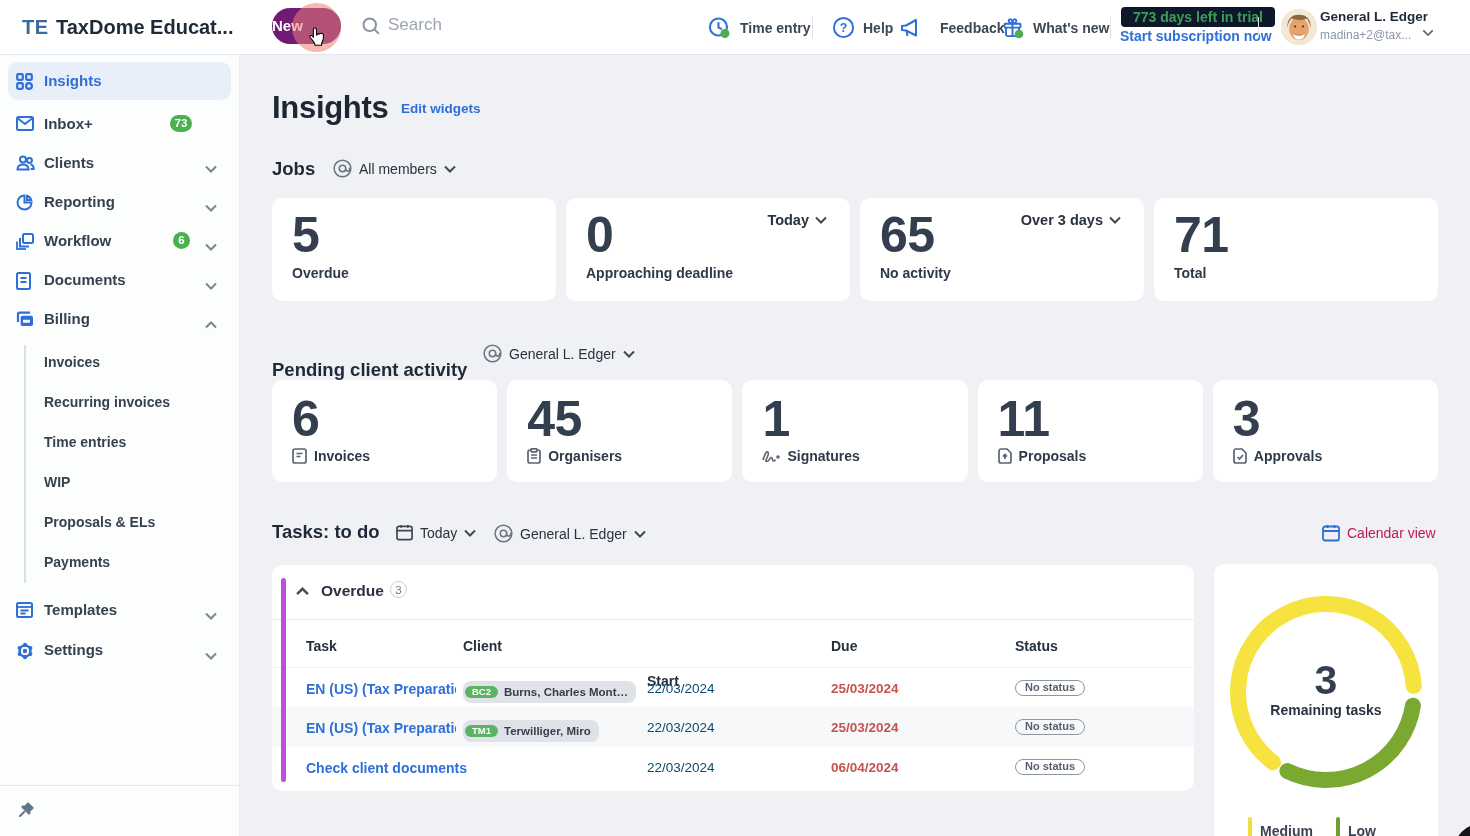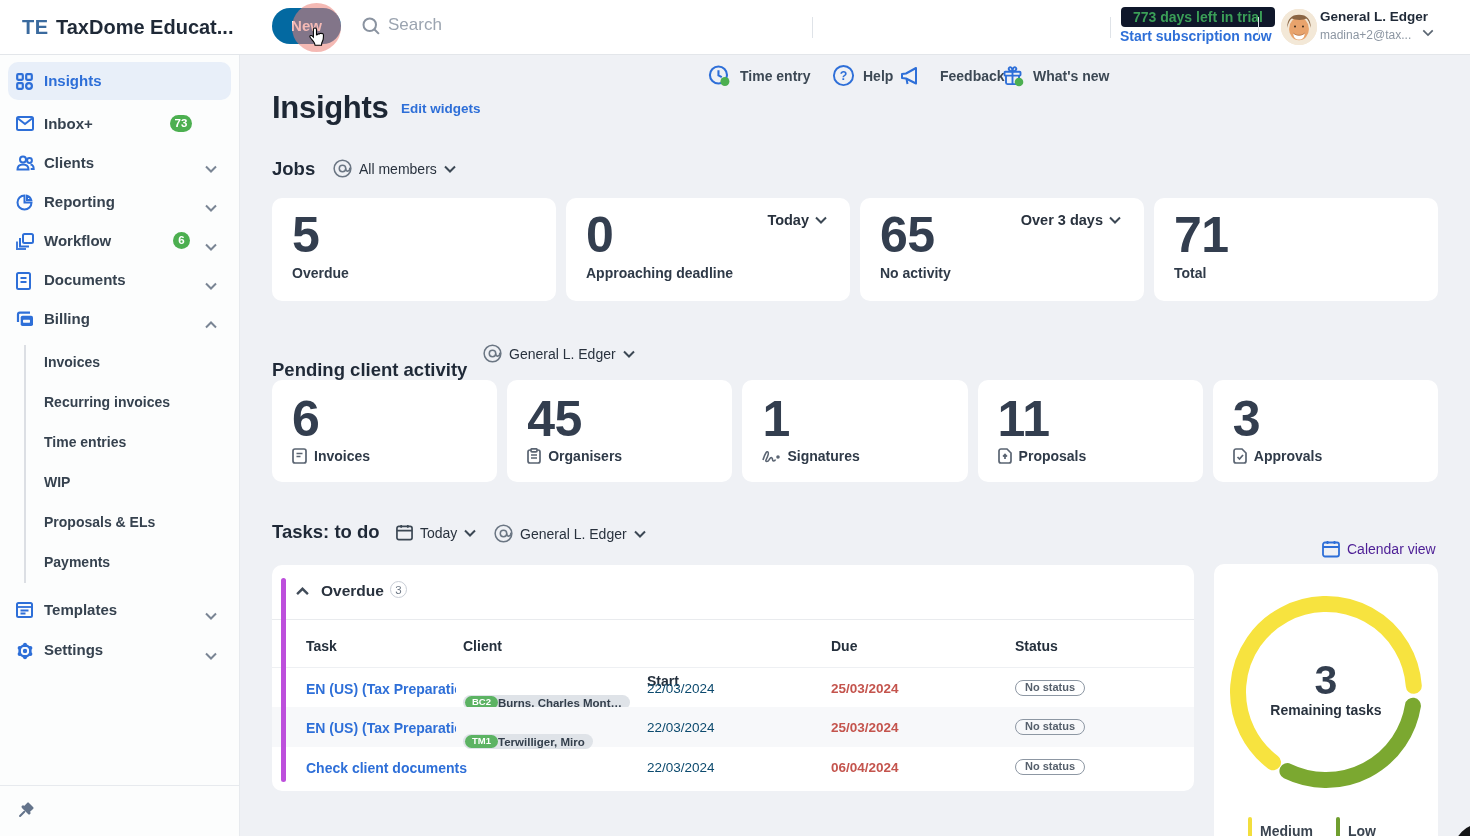--- a/index.html
+++ b/index.html
@@ -1,25 +1,25 @@
 <!DOCTYPE html>
 <html><head>
 <meta charset="utf-8">
 <style>
 * { margin:0; padding:0; box-sizing:border-box; }
 html,body { width:1470px; height:836px; overflow:hidden; font-family:"Liberation Sans", sans-serif; background:#eff1f5; }
 .hdr { position:absolute; left:0; top:0; width:1470px; height:55px; background:#fff; border-bottom:1px solid #e3e6ea; z-index:5; }
 .logo-te { position:absolute; left:22px; top:16px; font-size:20px; font-weight:bold; color:#3a6a9e; letter-spacing:0.5px; }
 .logo-name { position:absolute; left:56px; top:16px; font-size:20px; font-weight:bold; color:#1f2937; }
-.newbtn { position:absolute; left:272px; top:8px; width:69px; height:36px; background:#0369a1; border-radius:18px; color:#fff; font-size:15px; font-weight:bold; text-align:center; line-height:36px; }
+.newbtn { position:absolute; left:272px; top:8px; width:69px; height:36px; background:#701a75; border-radius:18px; color:#fff; font-size:15px; font-weight:bold; text-align:left; line-height:36px; }
 .clickdot { position:absolute; left:292px; top:3px; width:49px; height:49px; border-radius:50%; background:rgba(235,128,119,0.55); z-index:6; }
 .cursor { position:absolute; left:308px; top:26px; z-index:7; }
 .searchico { position:absolute; left:361px; top:16px; }
 .searchtxt { position:absolute; left:388px; top:15px; font-size:17px; color:#9ba4b0; }
-.hnav { position:absolute; top:0; height:55px; display:flex; align-items:center; font-size:14px; font-weight:bold; color:#3c4854;margin-top:48px; }
+.hnav { position:absolute; top:0; height:55px; display:flex; align-items:center; font-size:14px; font-weight:bold; color:#3c4854; }
 .hnav svg { margin-right:8px; }
 .hdiv { position:absolute; top:17px; width:1px; height:21px; background:#dfe3e8; }
 .trial1 { position:absolute; left:1121px; top:7px; font-size:14px; font-weight:bold; color:#3a9e57; background:#0f172a; padding:2px 12px; border-radius:4px; }
 .trial2 { position:absolute; left:1120px; top:28px; font-size:14px; font-weight:bold; color:#2e6fd8; }
 .avatar { position:absolute; left:1281px; top:9px; width:36px; height:36px; border-radius:50%; overflow:hidden; background:#f4e3cf; }
 .uname { position:absolute; left:1320px; top:9px; font-size:13.5px; font-weight:bold; color:#1f2937; }
 .uemail { position:absolute; left:1320px; top:28px; font-size:12px; color:#8c96a2; }
 .uchev { position:absolute; left:1422px; top:23px; }
 .sidebar { position:absolute; left:0; top:55px; width:240px; height:781px; background:#fcfdfd; border-right:1px solid #e7eaee; z-index:4; }
 .sitem { position:absolute; left:8px; width:223px; height:38px; border-radius:10px; }
@@ -45,21 +45,21 @@
 .plbl { position:absolute; left:20px; bottom:18px; display:flex; align-items:center; gap:7px; font-size:14px; font-weight:bold; color:#2f3a48; }
 .taskcard { position:absolute; left:272px; top:565px; width:922px; height:226px; background:#fff; border-radius:10px; overflow:hidden; }
 .pborder { position:absolute; left:9px; top:13px; width:5px; height:204px; border-radius:3px; background:#bd4fdc; z-index:3; }
 .ovhdr { position:absolute; left:0; top:0; width:100%; height:54px; }
 .ovtitle { position:absolute; left:49px; top:17px; font-size:15.5px; font-weight:bold; color:#29323e; }
 .ovbadge { position:absolute; left:118px; top:16px; width:17px; height:17px; border:1px solid #c9ced6; border-radius:50%; text-align:center; line-height:17px; font-size:11.5px; color:#6e7885; }
 .thead { position:absolute; top:54px; left:0; width:100%; height:48px; border-top:1px solid #e9ebee; }
 .th { position:absolute; top:18px; font-size:14px; font-weight:bold; color:#25303d; }
 .trow { position:absolute; left:0; width:100%; height:40px; }
 .tlink { position:absolute; left:34px; top:12.5px; font-size:14px; font-weight:bold; color:#2e6fd8; width:150px; overflow:hidden; white-space:nowrap; }
-.cpill { position:absolute; left:191px; top:27px; height:15px; background:#dfe3e8; border-radius:8px; display:flex; align-items:center; padding:0 8px 0 2px; }
+.cpill { position:absolute; left:191px; top:13px; height:22px; background:#dfe3e8; border-radius:8px; display:flex; align-items:center; padding:0 8px 0 2px; gap:6px; }
 .cbadge { background:#5cb363; color:#fff; font-size:9.5px; font-weight:bold; border-radius:7px; height:12.5px; line-height:12.5px; padding:0 7px; }
 .cname { font-size:11.5px; font-weight:bold; color:#343f4c; }
 .tstart { position:absolute; left:375px; top:13px; font-size:13.5px; color:#0c4a6e; }
 .tdue { position:absolute; left:559px; top:13px; font-size:13.5px; font-weight:bold; color:#c4544d; }
 .tstatus { position:absolute; left:743px; top:12px; height:16px; border:1.5px solid #8d97a3; border-radius:9px; font-size:11px; font-weight:bold; color:#555f6b; line-height:13px; padding:0 9px; }
 .donutcard { position:absolute; left:1214px; top:564px; width:224px; height:282px; background:#fff; border-radius:10px; }
 .dnum { position:absolute; left:0; top:93px; width:224px; text-align:center; font-size:41px; font-weight:bold; color:#333e4f; }
 .dlbl { position:absolute; left:0; top:138px; width:224px; text-align:center; font-size:14px; font-weight:bold; color:#29323e; }
 .legbar { position:absolute; width:4px; height:30px; border-radius:2px; top:253px; }
 .leglbl { position:absolute; top:259px; font-size:14px; font-weight:bold; color:#3a4450; }
@@ -382,21 +382,21 @@
   <svg width="19" height="19" viewBox="0 0 20 20" fill="none" stroke="#6b7683" stroke-width="1.6">
       <circle cx="10" cy="10" r="8.8"></circle>
       <circle cx="10" cy="10" r="3.4"></circle>
       <path d="M13.4 10c0 4.5 5 3 4.2-1"></path>
     </svg>
   <span>General L. Edger</span>
   <svg width="12" height="8" viewBox="0 0 12 8" fill="none" stroke="#3c4854" stroke-width="2">
       <path d="M1 1.5 6 6.5 11 1.5"></path>
     </svg>
 </div>
-<div class="drop" style="left:1322px; top:540px; color:#4c1d95; font-size:14px;">
+<div class="drop" style="left:1322px; top:524px; color:#be185d; font-size:14px;">
   <svg width="18" height="18" viewBox="0 0 18 18" fill="none" stroke="#2e6fd8" stroke-width="1.8">
       <rect x="1" y="2.5" width="16" height="14" rx="2"></rect>
       <path d="M1 7h16M5.5 1v3M12.5 1v3"></path>
     </svg>
   <span>Calendar view</span>
 </div>
 
 <div class="taskcard">
   <div class="pborder"></div>
   <div class="ovhdr">

